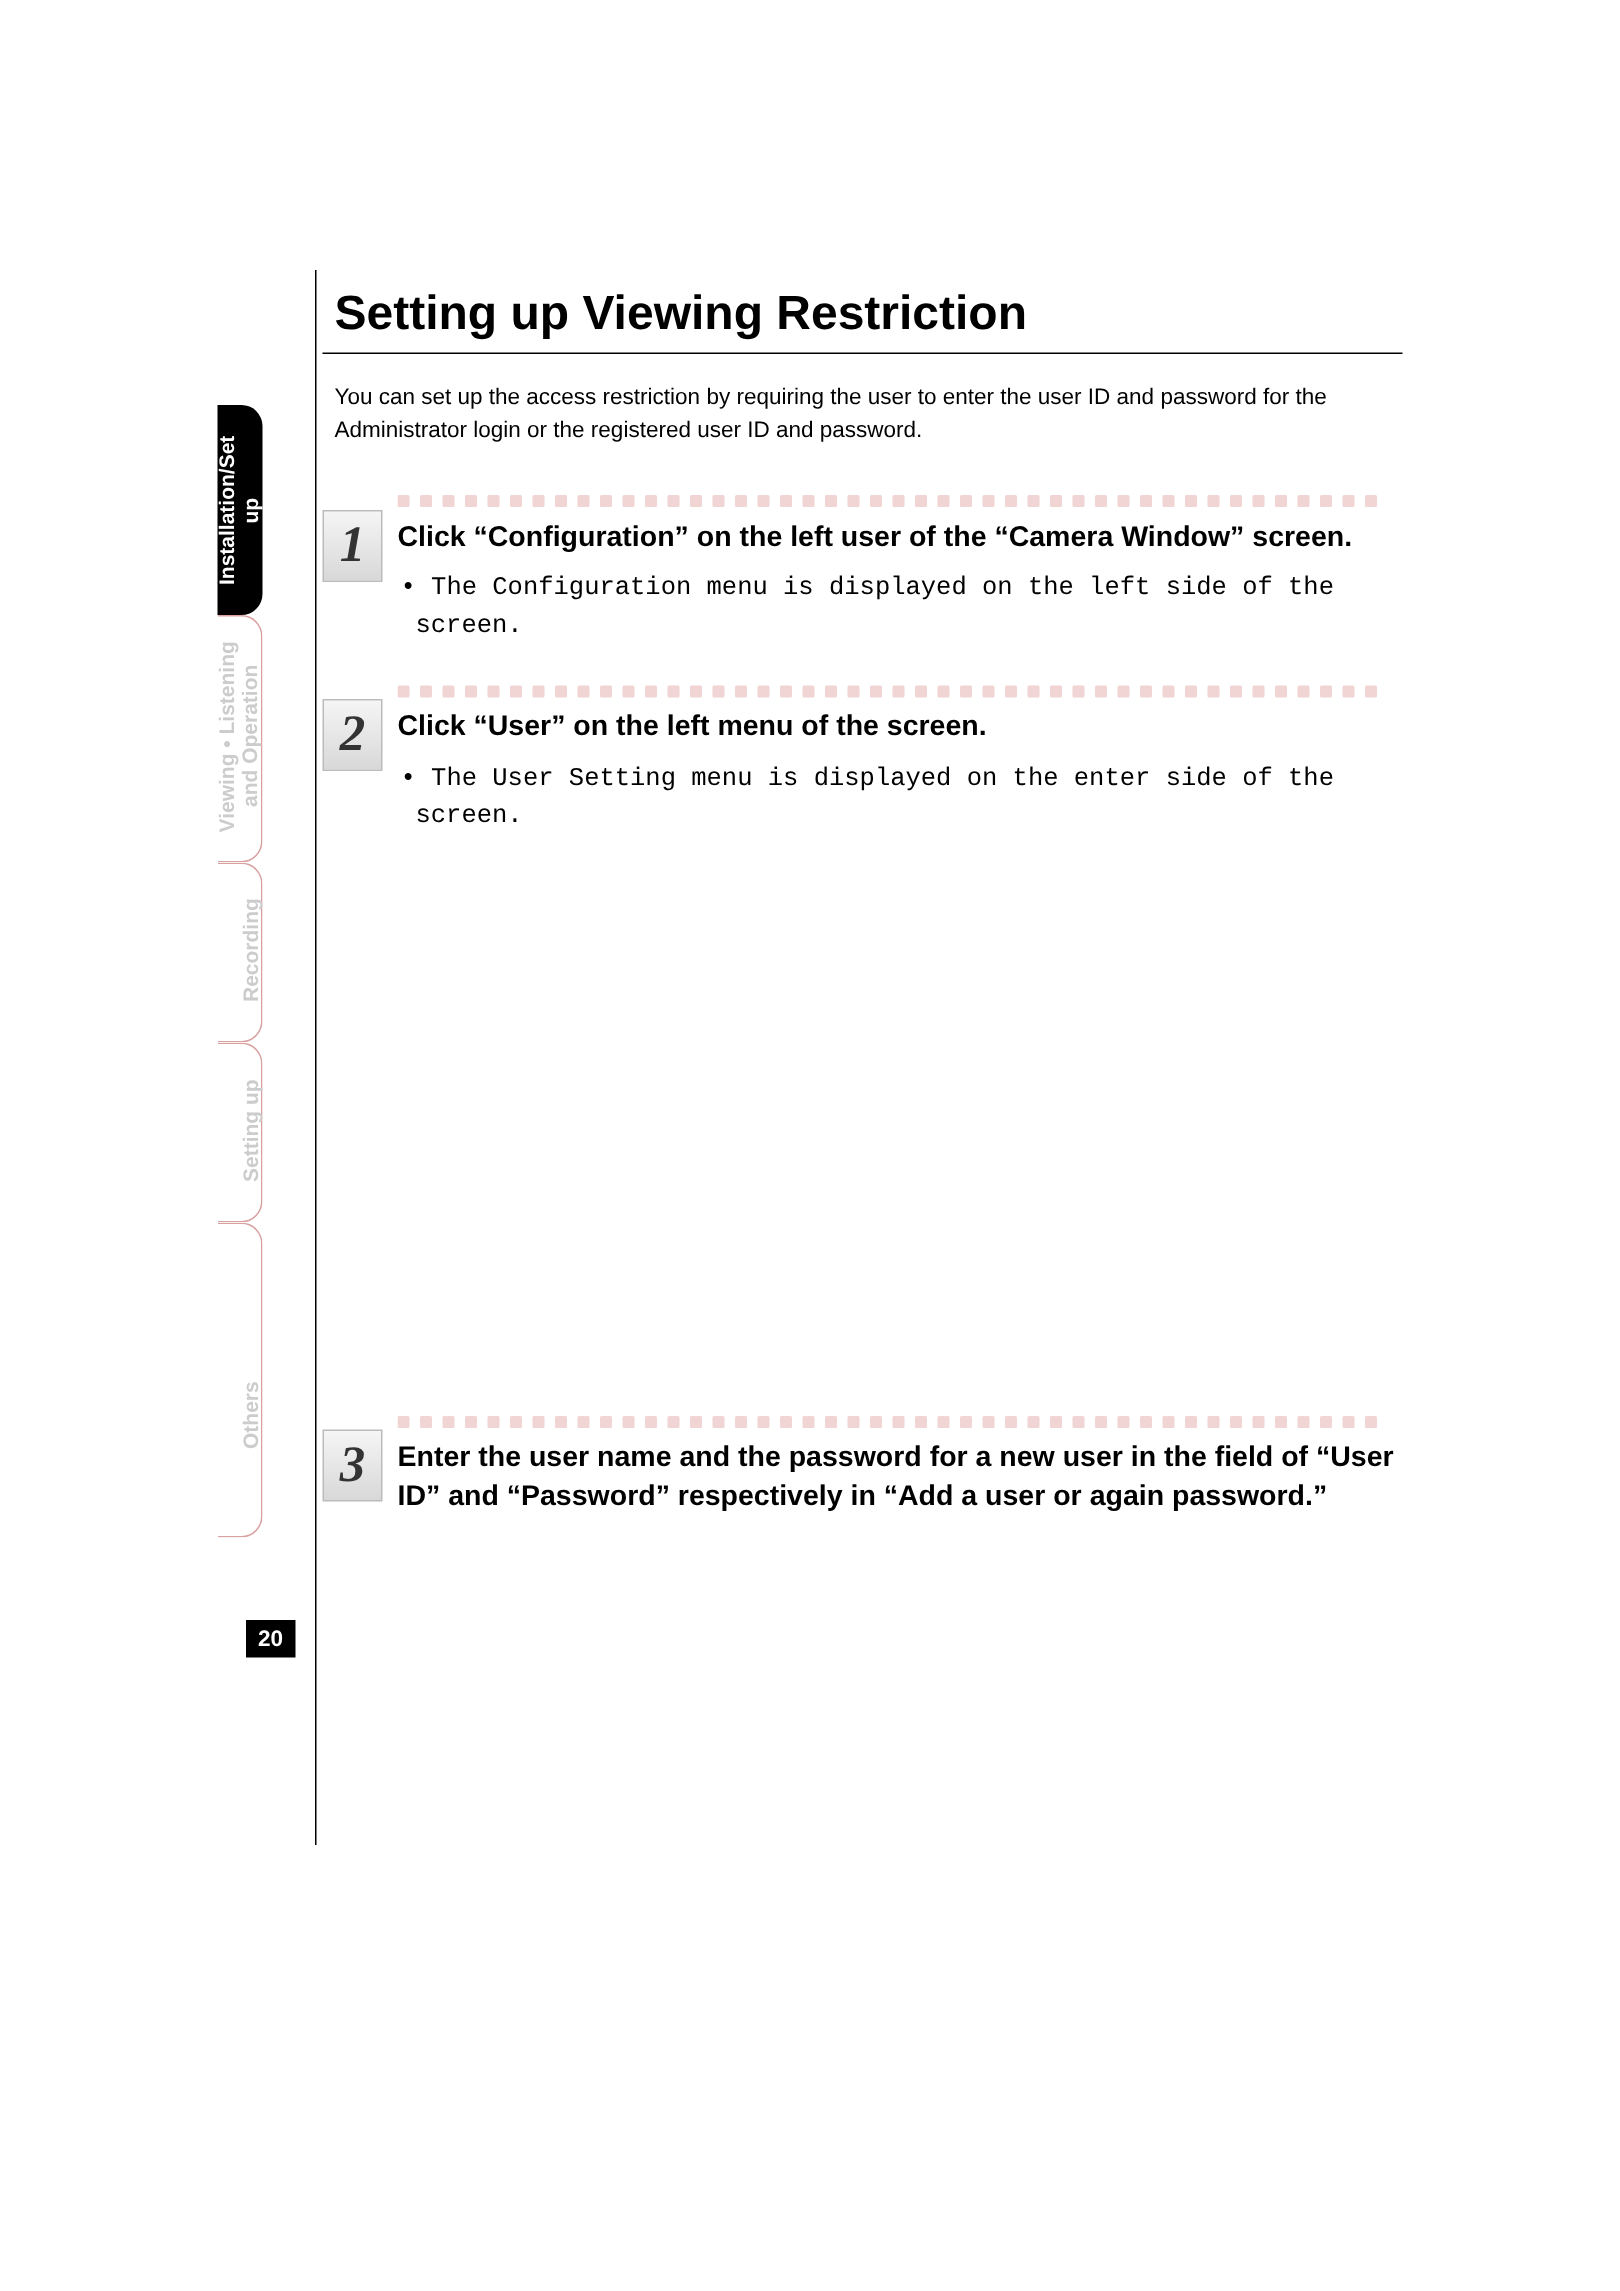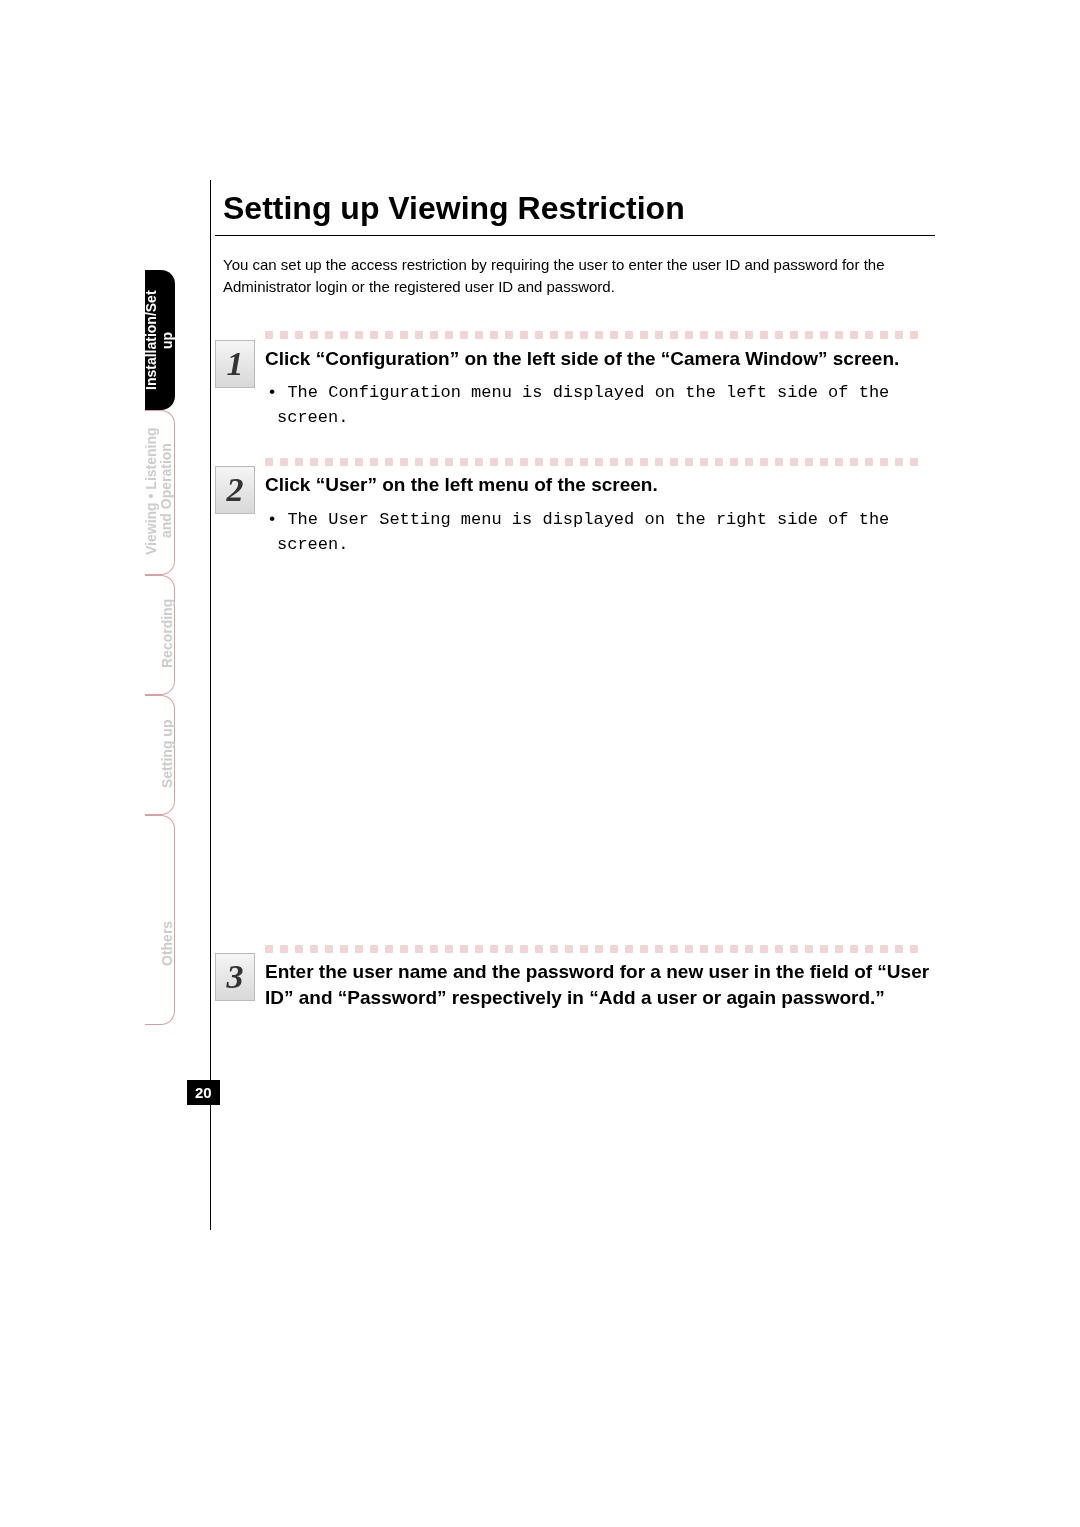--- a/index.html
+++ b/index.html
@@ -31,21 +31,21 @@
   .step-dots { height: 14px; margin-bottom: 6px; overflow: hidden; white-space: nowrap; }
   .step-dots span { display: inline-block; width: 8px; height: 8px; margin-right: 7px; background: #e8b8b8; border-radius: 1px; vertical-align: middle; opacity: 0.6; }
   .step-num { position: absolute; left: 0; top: 14px; width: 40px; height: 48px; background: linear-gradient(#f5f5f5, #d8d8d8); border: 1px solid #bbb; font-family: Georgia, 'Times New Roman', serif; font-style: italic; font-size: 34px; font-weight: bold; text-align: center; line-height: 46px; color: #333; }
   .step-heading { font-size: 19px; font-weight: bold; line-height: 1.35; margin-bottom: 10px; }
   .step-bullet { font-size: 17px; line-height: 1.45; padding-left: 12px; text-indent: -10px; font-family: Liberation Mono, monospace; }
   .step-bullet::before { content: "• "; }
 
   .big-gap { height: 360px; }
 
   
-  .page-num { position: absolute; left: 187px; top: 1080px; background: #000; color: #fff; font-size: 15px; font-weight: bold; padding: 4px 8px; }
+  .page-num { position: absolute; left: 164px; top: 1080px; background: #000; color: #fff; font-size: 15px; font-weight: bold; padding: 4px 8px; }
 </style>
 </head>
 <body>
 
 <div class="page">
 
   <div class="vrule"></div>
 
   <div class="tab-strip">
     <div class="tab tab-active">
@@ -74,29 +74,29 @@
     </div>
   </div>
 
   <div class="content">
     <h1 class="title">Setting up Viewing Restriction</h1>
     <p class="intro">You can set up the access restriction by requiring the user to enter the user ID and password for the Administrator login or the registered user ID and password.</p>
 
     <div class="step">
       <div class="step-dots"><span></span><span></span><span></span><span></span><span></span><span></span><span></span><span></span><span></span><span></span><span></span><span></span><span></span><span></span><span></span><span></span><span></span><span></span><span></span><span></span><span></span><span></span><span></span><span></span><span></span><span></span><span></span><span></span><span></span><span></span><span></span><span></span><span></span><span></span><span></span><span></span><span></span><span></span><span></span><span></span><span></span><span></span><span></span><span></span></div>
       <div class="step-num">1</div>
-      <div class="step-heading">Click “Configuration” on the left side of the “Camera Window” screen.</div>
+      <div class="step-heading">Click “Configuration” on the left user of the “Camera Window” screen.</div>
       <div class="step-bullet">The Configuration menu is displayed on the left side of the screen.</div>
     </div>
 
     <div class="step">
       <div class="step-dots"><span></span><span></span><span></span><span></span><span></span><span></span><span></span><span></span><span></span><span></span><span></span><span></span><span></span><span></span><span></span><span></span><span></span><span></span><span></span><span></span><span></span><span></span><span></span><span></span><span></span><span></span><span></span><span></span><span></span><span></span><span></span><span></span><span></span><span></span><span></span><span></span><span></span><span></span><span></span><span></span><span></span><span></span><span></span><span></span></div>
       <div class="step-num">2</div>
       <div class="step-heading">Click “User” on the left menu of the screen.</div>
-      <div class="step-bullet">The User Setting menu is displayed on the right side of the screen.</div>
+      <div class="step-bullet">The User Setting menu is displayed on the enter side of the screen.</div>
     </div>
 
     <div class="big-gap"></div>
 
     <div class="step">
       <div class="step-dots"><span></span><span></span><span></span><span></span><span></span><span></span><span></span><span></span><span></span><span></span><span></span><span></span><span></span><span></span><span></span><span></span><span></span><span></span><span></span><span></span><span></span><span></span><span></span><span></span><span></span><span></span><span></span><span></span><span></span><span></span><span></span><span></span><span></span><span></span><span></span><span></span><span></span><span></span><span></span><span></span><span></span><span></span><span></span><span></span></div>
       <div class="step-num">3</div>
       <div class="step-heading">Enter the user name and the password for a new user in the field of “User ID” and “Password” respectively in “Add a user or again password.”</div>
     </div>
   </div>

